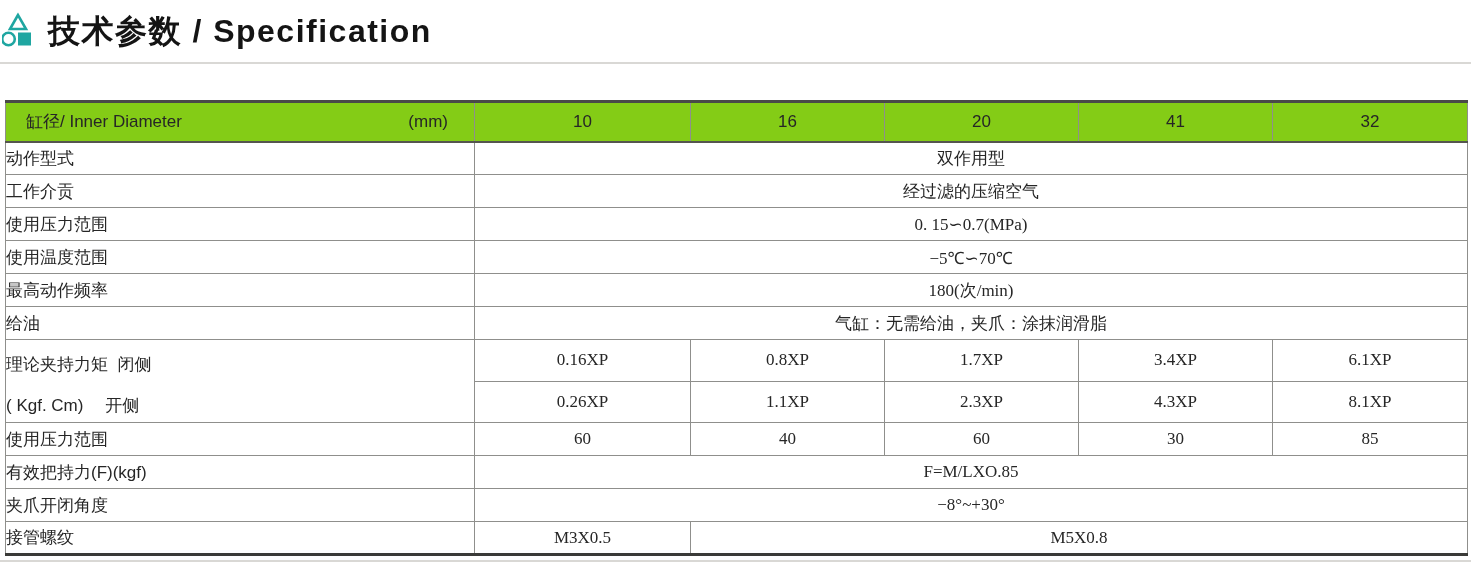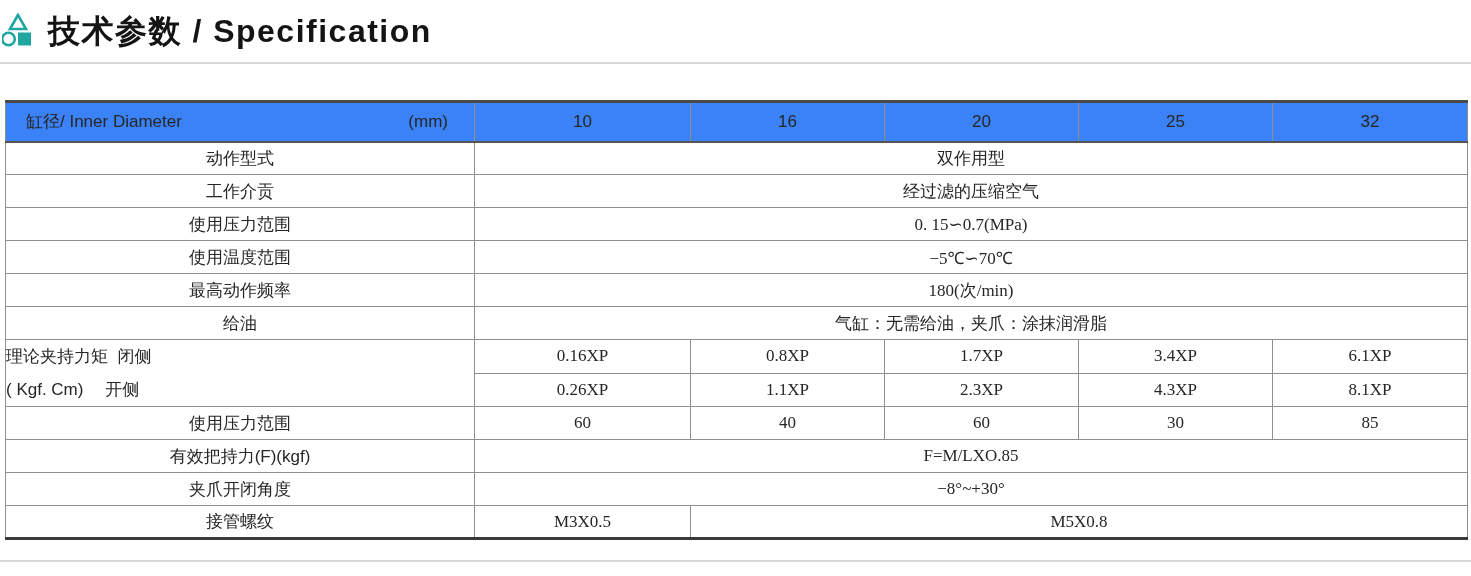--- a/index.html
+++ b/index.html
@@ -47,42 +47,43 @@
     border-right: 1px solid #a0a09d;
   }
   table.spec th, table.spec td {
     border: 1px solid #8f8f8c;
     height: 33px;
     padding: 0;
     font-weight: normal;
     vertical-align: middle;
   }
   table.spec thead th {
-    background: #3b82f6;
+    background: #84cc16;
     height: 40px;
     border-bottom: 2px solid #55554f;
     font-size: 17px;
   }
   th.head-label {
     text-align: left;
   }
   .head-label-inner {
     display: flex; justify-content: space-between; align-items: center;
     padding: 0 26px 0 20px;
   }
   td.label {
-    text-align: center;
+    text-align: left;
     padding-left: 20px;
     white-space: pre;
   }
   td.val { text-align: center; font-family: Liberation Serif, serif; }
   td.label-multi { padding-left: 20px; }
   .label-line {
     height: 33px; line-height: 33px;
     white-space: pre;
+    margin-top: 8px;
   }
   td.shift-left { padding-right: 170px; }
 </style>
 </head>
 <body>
 
 <div class="page">
 
   <div class="sec-header">
     <svg class="sec-icon" viewBox="0 0 36 42">
@@ -108,21 +109,21 @@
       <tr>
         <th class="head-label">
           <span class="head-label-inner">
             <span>缸径/ Inner Diameter</span>
             <span>(mm)</span>
           </span>
         </th>
         <th>10</th>
         <th>16</th>
         <th>20</th>
-        <th>25</th>
+        <th>41</th>
         <th>32</th>
       </tr>
     </thead>
     <tbody>
       <tr>
         <td class="label">动作型式</td>
         <td class="val" colspan="5">双作用型</td>
       </tr>
       <tr>
         <td class="label">工作介贡</td>

